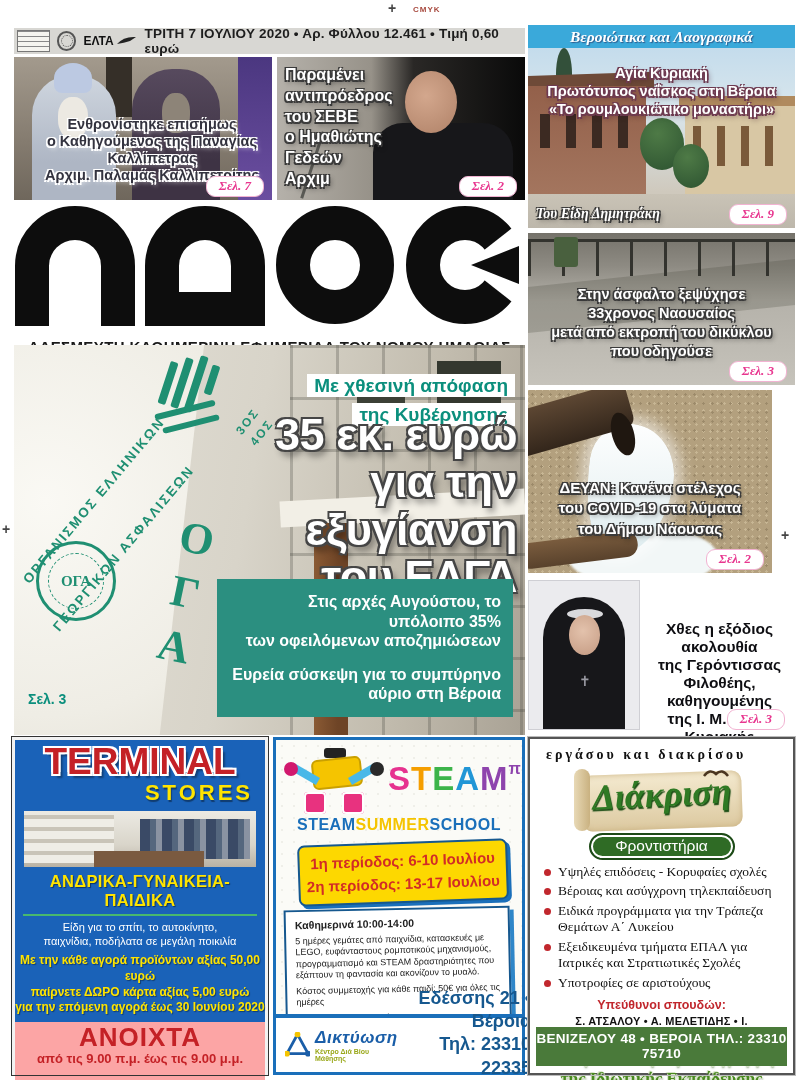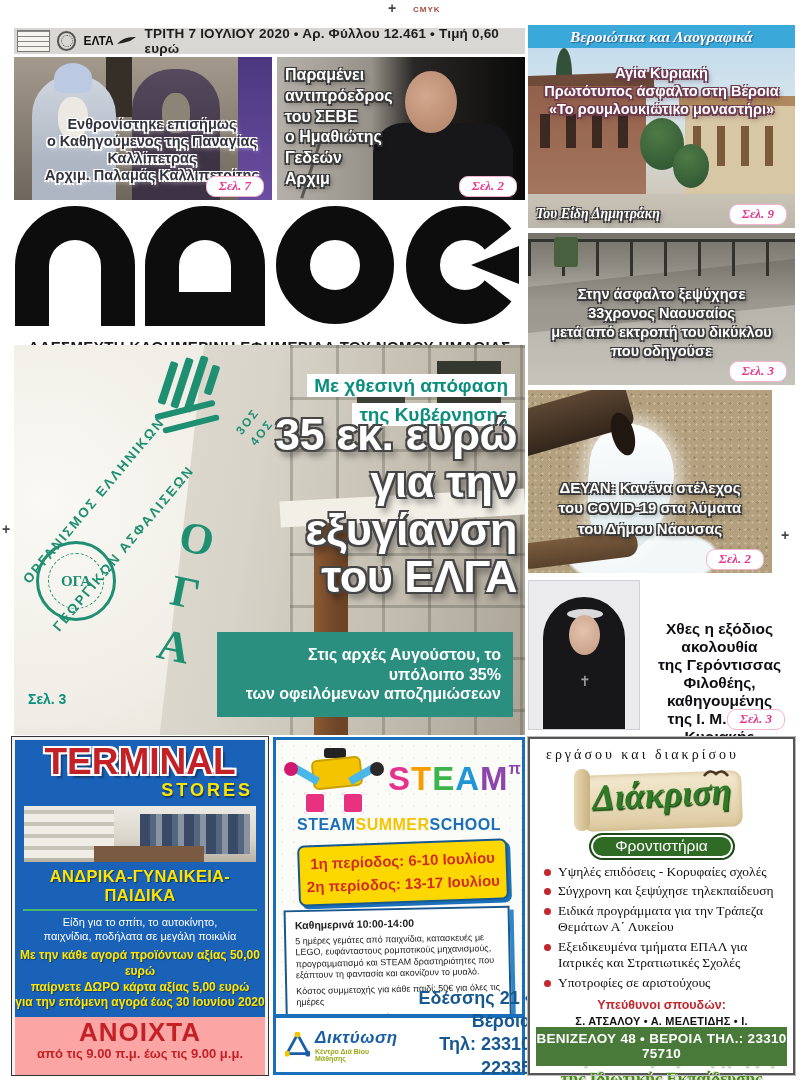--- a/index.html
+++ b/index.html
@@ -143,21 +143,21 @@
         font-weight:bold;font-size:16px;line-height:1.22;text-align:right;padding:13px 12px;}
   #a-elga .deckbox .d2{margin-top:14px;}
   #a-elga .page{position:absolute;left:14px;bottom:28px;color:#0b8f7d;font-weight:bold;font-size:14px;}
   
   .ad{position:absolute;box-sizing:border-box;}
   
   #ad-terminal{left:12px;top:737px;width:256px;height:338px;background:#1a62b8;border:3px solid #f2f2f2;
         outline:1px solid #333;text-align:center;}
   #ad-terminal .name{font-size:37px;font-weight:700;color:#c42126;letter-spacing:0px;margin-top:3px;line-height:1.05;
         text-shadow:-2px -2px 0 #fff,2px -2px 0 #fff,-2px 2px 0 #fff,2px 2px 0 #fff,4px 4px 2px rgba(0,0,0,.35);}
-  #ad-terminal .stores{font-size:18px;font-weight:800;color:#ffe400;text-align:right;padding-right:12px;
+  #ad-terminal .stores{font-size:22px;font-weight:800;color:#ffe400;text-align:right;padding-right:12px;
         letter-spacing:3px;margin-top:-2px;text-shadow:1px 2px 1px rgba(0,0,0,.4);}
   #ad-terminal .shopphoto{margin:5px auto 0;width:232px;height:56px;position:relative;overflow:hidden;
         background:linear-gradient(180deg,#eceae3 0%,#d9d5ca 60%,#b9b2a4 100%);}
   #ad-terminal .shopphoto .shelf{position:absolute;left:0;top:4px;width:90px;height:48px;
         background:repeating-linear-gradient(180deg,#c9c4b8 0 4px,#efede6 4px 12px);}
   #ad-terminal .shopphoto .rack{position:absolute;right:6px;top:8px;width:110px;height:40px;
         background:repeating-linear-gradient(90deg,#3a4a66 0 10px,#55677e 10px 16px,#8a93a2 16px 22px);}
   #ad-terminal .shopphoto .table{position:absolute;left:70px;bottom:0;width:110px;height:16px;background:#7a5a40;}
   #ad-terminal .cats{color:#ffe400;font-weight:800;font-size:16.5px;margin:5px 8px 0;padding-bottom:4px;
         border-bottom:2px solid #49b86e;text-shadow:1px 1px 1px rgba(0,0,0,.45);letter-spacing:.3px;}
@@ -199,21 +199,21 @@
   #ad-steam .infobox p{margin:0 0 5px;font-size:9px;line-height:1.25;}
   #ad-steam .bar{position:absolute;left:0;right:0;bottom:0;height:58px;background:#fff;border-top:4px solid #1a6fba;
         display:flex;align-items:center;padding:0 9px;box-sizing:border-box;}
   #ad-steam .dlogo{display:flex;align-items:center;gap:5px;}
   #ad-steam .dlogo .brand{color:#1a5ea8;font-weight:800;font-style:italic;font-size:17px;letter-spacing:.5px;}
   #ad-steam .dlogo .sub{color:#9aa81a;font-size:7px;font-weight:bold;}
   #ad-steam .contact{margin-left:auto;text-align:right;color:#16588f;font-weight:bold;font-size:18px;line-height:1.3;}
   
   #ad-diakrisi{left:528px;top:737px;width:267px;height:338px;background:#fff;border:2px solid #555;
         outline:1px solid #bbb;font-family:"Liberation Serif",serif;}
-  #ad-diakrisi .tagline{font-size:14px;letter-spacing:3px;color:#111;margin:8px 0 0 16px;}
+  #ad-diakrisi .tagline{font-size:14px;letter-spacing:3px;color:#111;margin:8px 0 0 16px;font-weight:bold;}
   #ad-diakrisi .logo{position:relative;height:74px;text-align:center;}
   #ad-diakrisi .scroll{position:absolute;left:52px;top:10px;width:160px;height:56px;border-radius:10px;
         background:linear-gradient(180deg,#f4ead0,#dcc9a0);box-shadow:inset 0 0 6px #c9b180;transform:rotate(-2deg);}
   #ad-diakrisi .roll{position:absolute;left:44px;top:6px;width:16px;height:62px;border-radius:8px;
         background:linear-gradient(90deg,#e8d9b6,#c9b180);}
   #ad-diakrisi .brand{position:relative;font-style:italic;font-weight:bold;font-size:36px;color:#2f7a24;
         transform:rotate(-3deg);display:inline-block;margin-top:10px;text-shadow:1px 2px 1px #1d4f16;}
   #ad-diakrisi .bird{position:absolute;right:64px;top:4px;}
   #ad-diakrisi .badge{display:block;width:142px;margin:-4px auto 4px;background:#2f6b25;border:2px solid #1d4a17;
         box-shadow:inset 0 0 0 2px #fff;border-radius:16px;color:#fff;text-align:center;font-size:15.5px;
@@ -304,21 +304,21 @@
     <div class="roofL"></div>
     <div class="bldgL"></div>
     <div class="winL"></div>
     <div class="roofR"></div>
     <div class="bldgR"></div>
     <div class="winR"></div>
     <div class="tree" style="left:112px;top:70px;width:44px;height:52px;"></div>
     <div class="tree" style="right:86px;top:96px;width:36px;height:44px;"></div>
     <div class="path"></div>
     <div class="title pre out-maroon">Αγία Κυριακή
-Πρωτότυπος άσφαλτο στη Βέροια
+Πρωτότυπος ναΐσκος στη Βέροια
 «Το ρουμλουκιώτικο μοναστήρι»</div>
     <div class="byline out-dark">Του Είδη Δημητράκη</div>
     <div class="pill" style="right:8px;bottom:3px;">Σελ. 9</div>
   </div>
 
   <div class="photo" id="a-acc">
     <div class="shadow"></div>
     <div class="fence"></div>
     <div class="bin"></div>
     <div class="title pre out-dark">Στην άσφαλτο ξεψύχησε
@@ -385,20 +385,22 @@
     </div>
     <div class="kicker pre"><span>Με χθεσινή απόφαση
 της Κυβέρνησης</span></div>
     <div class="headline pre">35 εκ. ευρώ
 για την
 εξυγίανση
 του ΕΛΓΑ</div>
     <div class="deckbox">
       <div class="d1 pre">Στις αρχές Αυγούστου, το υπόλοιπο 35%
 των οφειλόμενων αποζημιώσεων</div>
+      <div class="d2 pre">Ευρεία σύσκεψη για το συμπύρηνο
+αύριο στη Βέροια</div>
     </div>
     <div class="page">Σελ. 3</div>
   </div>
 
   <div class="ad" id="ad-terminal">
     <div class="name">TERMINAL</div>
     <div class="stores">STORES</div>
     <div class="shopphoto">
       <div class="shelf"></div>
       <div class="rack"></div>
@@ -475,21 +477,21 @@
       <div class="brand">Διάκριση</div>
     </div>
     <div class="badge">Φροντιστήρια</div>
     <div class="bullets">
       <div class="brow">
           <span class="dot"></span>
           <span>Υψηλές επιδόσεις - Κορυφαίες σχολές</span>
         </div>
       <div class="brow">
           <span class="dot"></span>
-          <span>Σύγχρονη και ξεψύχησε τηλεκπαίδευση</span>
+          <span>Βέροιας και ασύγχρονη τηλεκπαίδευση</span>
         </div>
       <div class="brow">
           <span class="dot"></span>
           <span>Ειδικά προγράμματα για την Τράπεζα Θεμάτων Α΄ Λυκείου</span>
         </div>
       <div class="brow">
           <span class="dot"></span>
           <span>Εξειδικευμένα τμήματα ΕΠΑΛ για Ιατρικές και Στρατιωτικές Σχολές</span>
         </div>
       <div class="brow">

